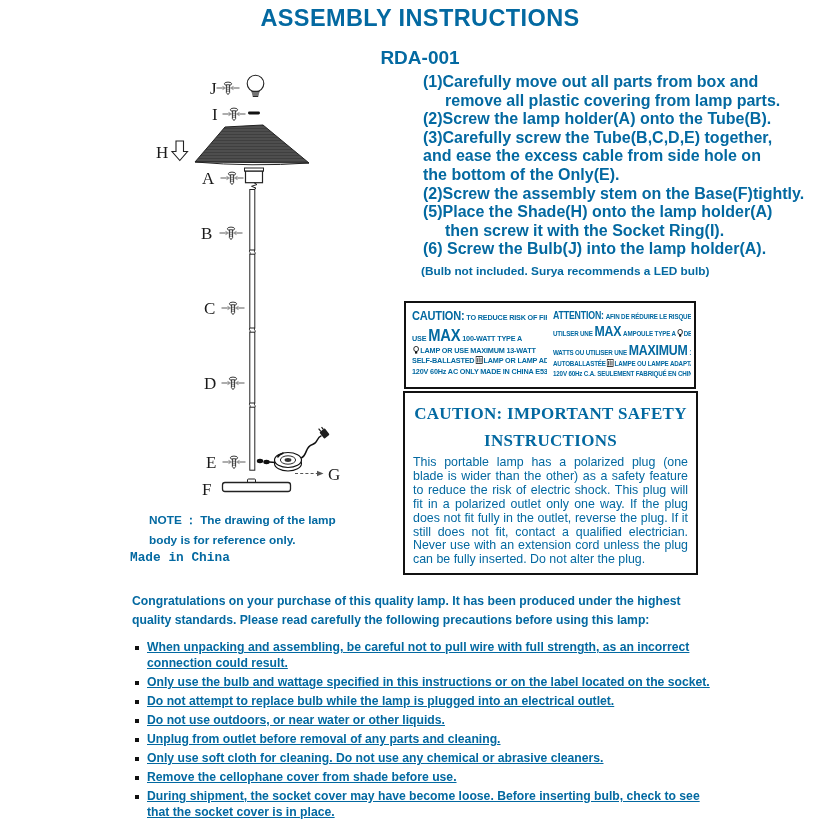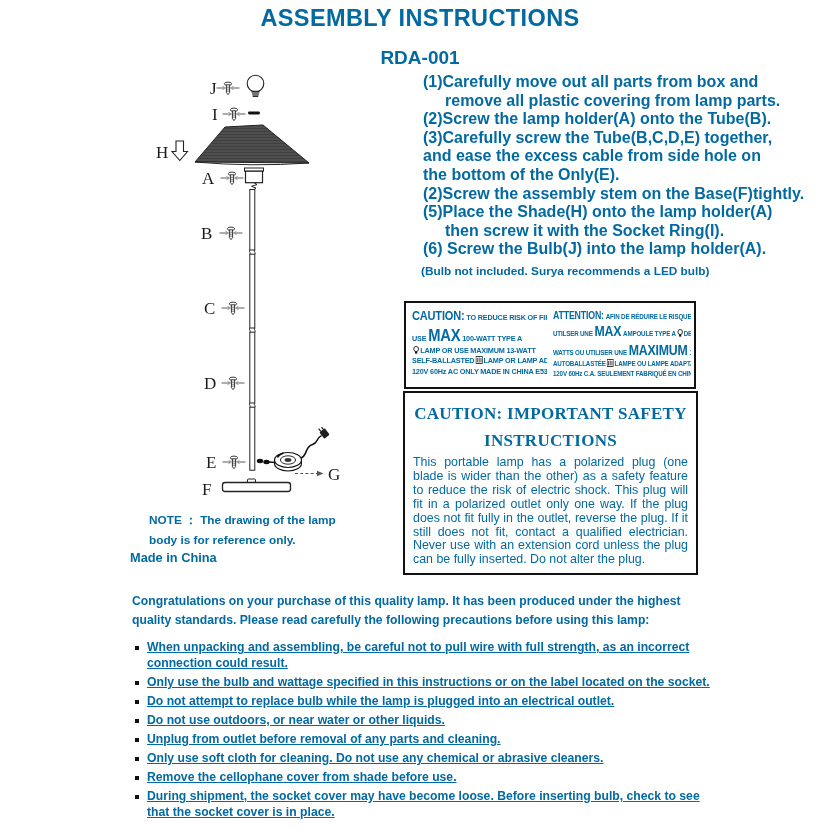--- a/index.html
+++ b/index.html
@@ -36,21 +36,21 @@
   .cl-small{font-size:0.92em;}
   .mini-icon{display:inline-block;vertical-align:-1px;margin:0 1px;}
 
   .safety-box{position:absolute;left:403px;top:391px;width:295px;height:184px;
               border:2px solid #111;box-sizing:border-box;padding:7px 8px 0 8px;}
   .sb-title{font-family:"Liberation Serif",serif;font-weight:bold;font-size:17px;
             text-align:center;line-height:27px;letter-spacing:0.3px;}
   .sb-body{margin-top:2px;font-size:12.4px;line-height:13.9px;text-align:justify;}
 
   .note-block{position:absolute;left:130px;top:511px;font-size:11.8px;font-weight:bold;line-height:19.5px;margin-left:19px;}
-  .made-in{position:absolute;left:130px;top:550px;font-size:12.8px;font-weight:bold;}
+  .made-in{position:absolute;left:130px;top:550px;font-size:12.8px;font-weight:bold;font-family:Liberation Mono, monospace;}
 
   .customer{position:absolute;left:132px;top:592px;font-size:12.2px;font-weight:bold;}
   .salutation{line-height:16px;margin-bottom:9px;}
   .intro-line{line-height:19px;white-space:nowrap;}
   .bullets{list-style:none;margin:9px 0 0 0;padding:0;}
   .bullet-item{position:relative;padding-left:15px;margin-bottom:3px;}
   .b-line{line-height:16px;white-space:nowrap;text-decoration:underline;}
   .bullet-marker{position:absolute;left:3px;top:7px;width:3.5px;height:3.5px;background:#111;}
 </style>
 </head>

